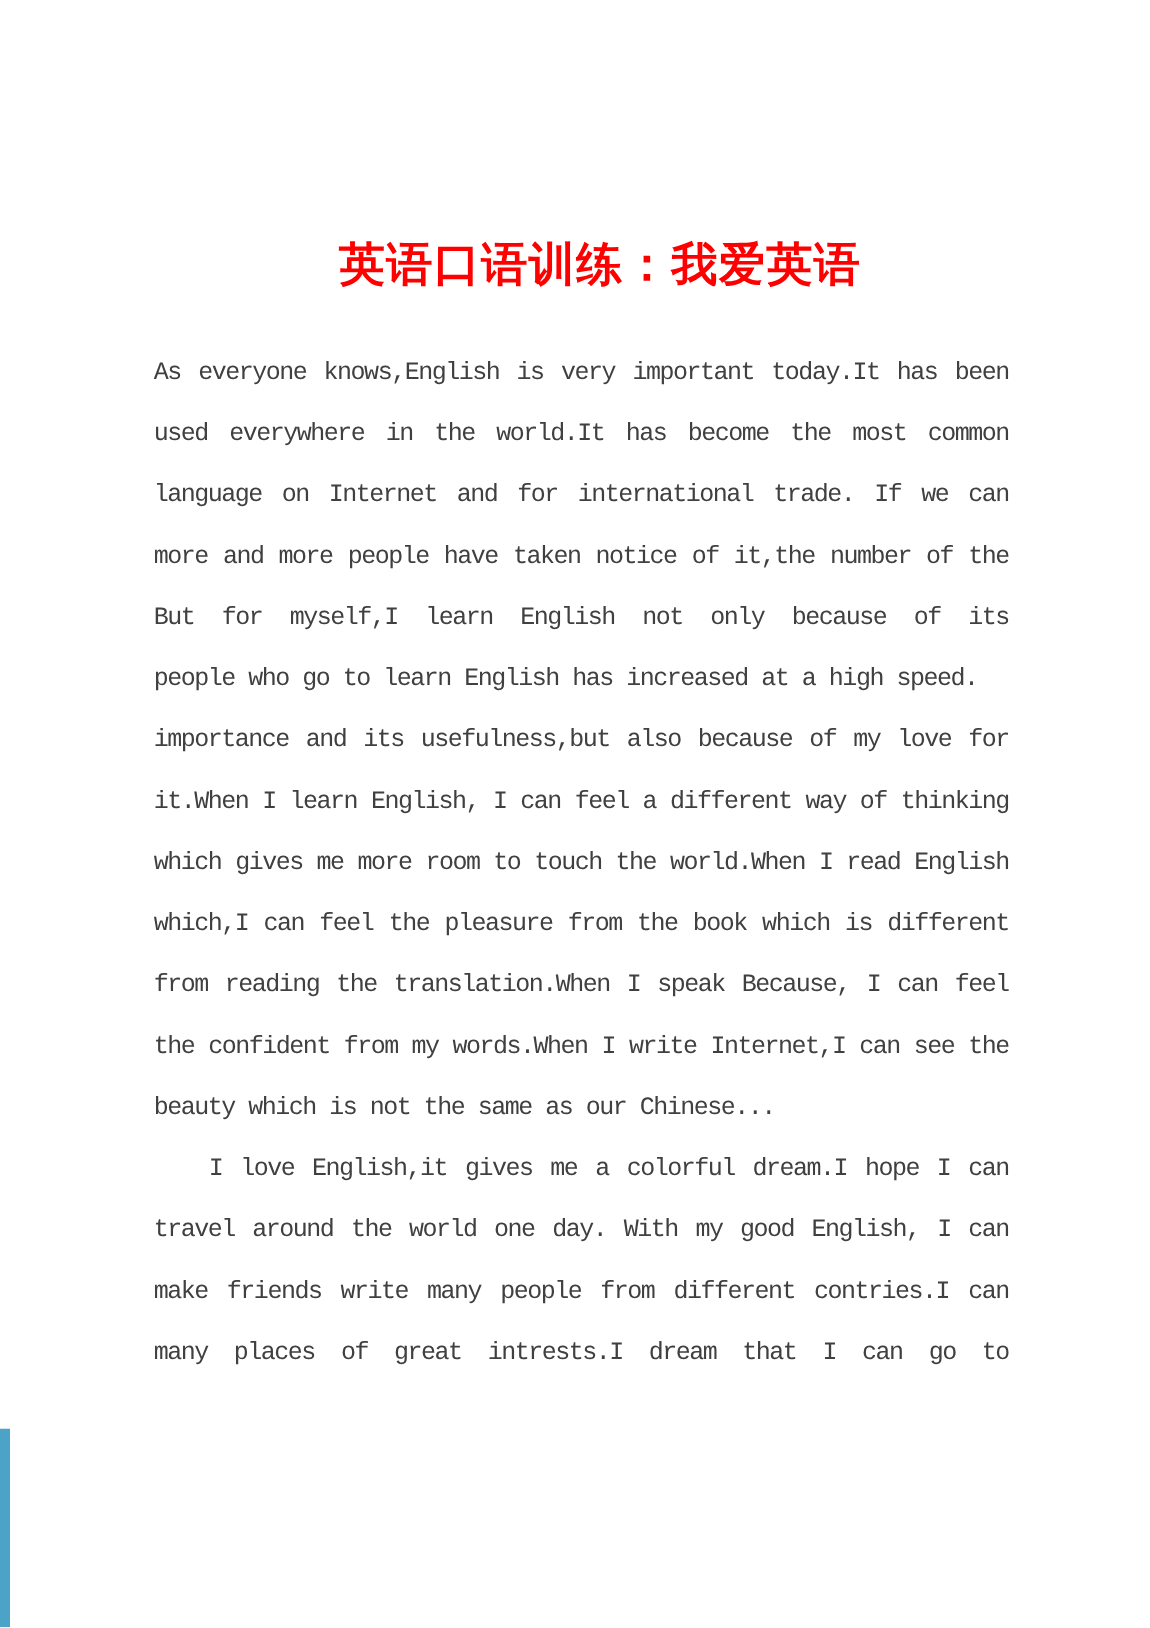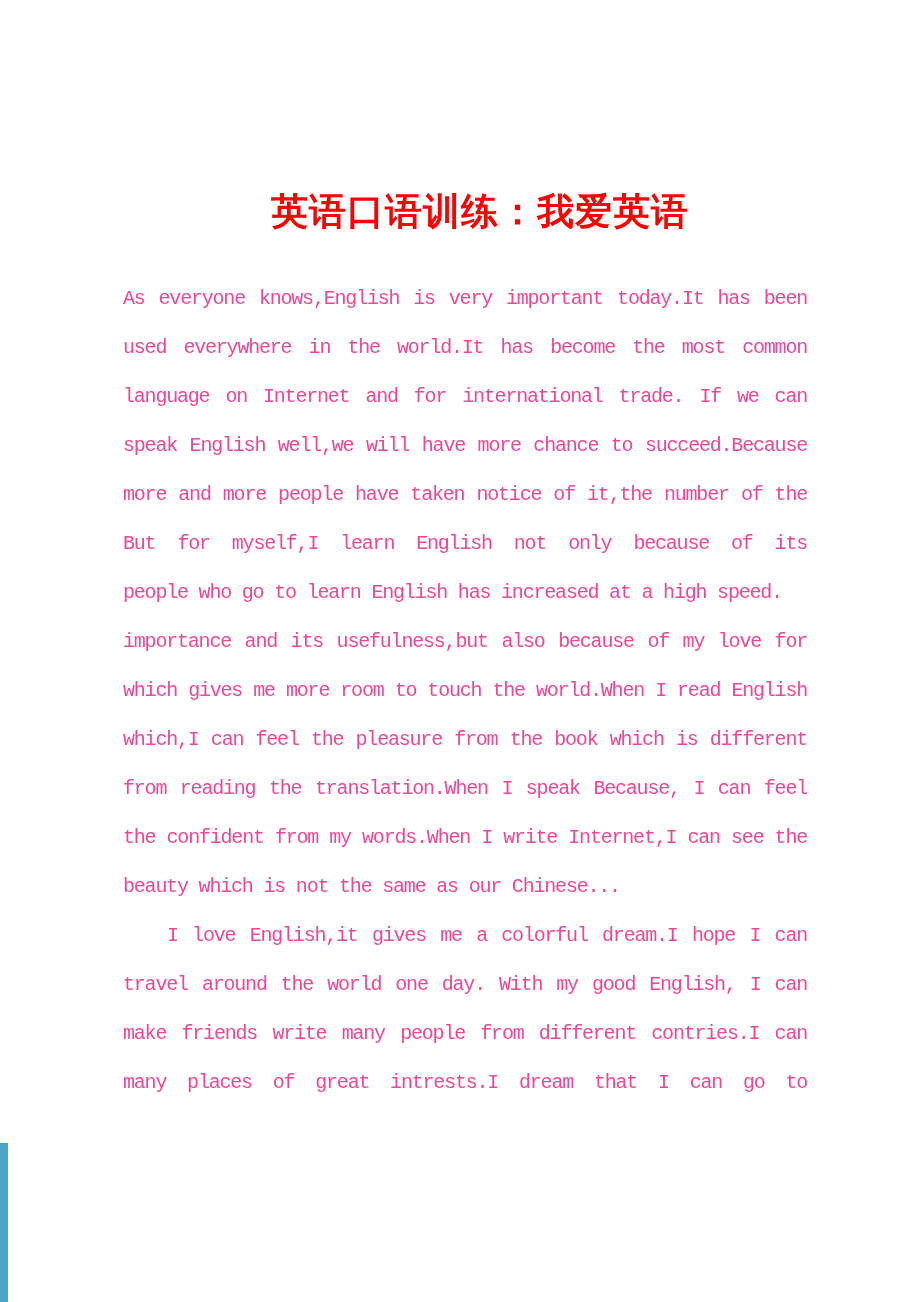--- a/index.html
+++ b/index.html
@@ -58,29 +58,29 @@
     width: 8px;
     height: 159px;
   }
 </style>
 </head>
 <body>
 
 <div class="page">
   <div class="doc-title" style="color: rgb(255, 0, 0);">英语口语训练：我爱英语</div>
 
-  <div class="doc-body" style="color: #ec4899;">
+  <div class="doc-body" style="color: #404040;">
       <div class="text-line justified">As everyone knows,English is very important today.It has been</div>
       <div class="text-line justified">used everywhere in the world.It has become the most common</div>
       <div class="text-line justified">language on Internet and for international trade. If we can</div>
-      <div class="text-line justified">speak English well,we will have more chance to succeed.Because</div>
       <div class="text-line justified">more and more people have taken notice of it,the number of the</div>
       <div class="text-line justified">But for myself,I learn English not only because of its</div>
       <div class="text-line plain">people who go to learn English has increased at a high speed.</div>
       <div class="text-line justified">importance and its usefulness,but also because of my love for</div>
+      <div class="text-line justified">it.When I learn English, I can feel a different way of thinking</div>
       <div class="text-line justified">which gives me more room to touch the world.When I read English</div>
       <div class="text-line justified">which,I can feel the pleasure from the book which is different</div>
       <div class="text-line justified">from reading the translation.When I speak Because, I can feel</div>
       <div class="text-line justified">the confident from my words.When I write Internet,I can see the</div>
       <div class="text-line plain">beauty which is not the same as our Chinese...</div>
       <div class="text-line justified" style="text-indent: 44px;">I love English,it gives me a colorful dream.I hope I can</div>
       <div class="text-line justified">travel around the world one day. With my good English, I can</div>
       <div class="text-line justified">make friends write many people from different contries.I can see</div>
       <div class="text-line justified">many places of great intrests.I dream that I can go to</div>
     </div>

